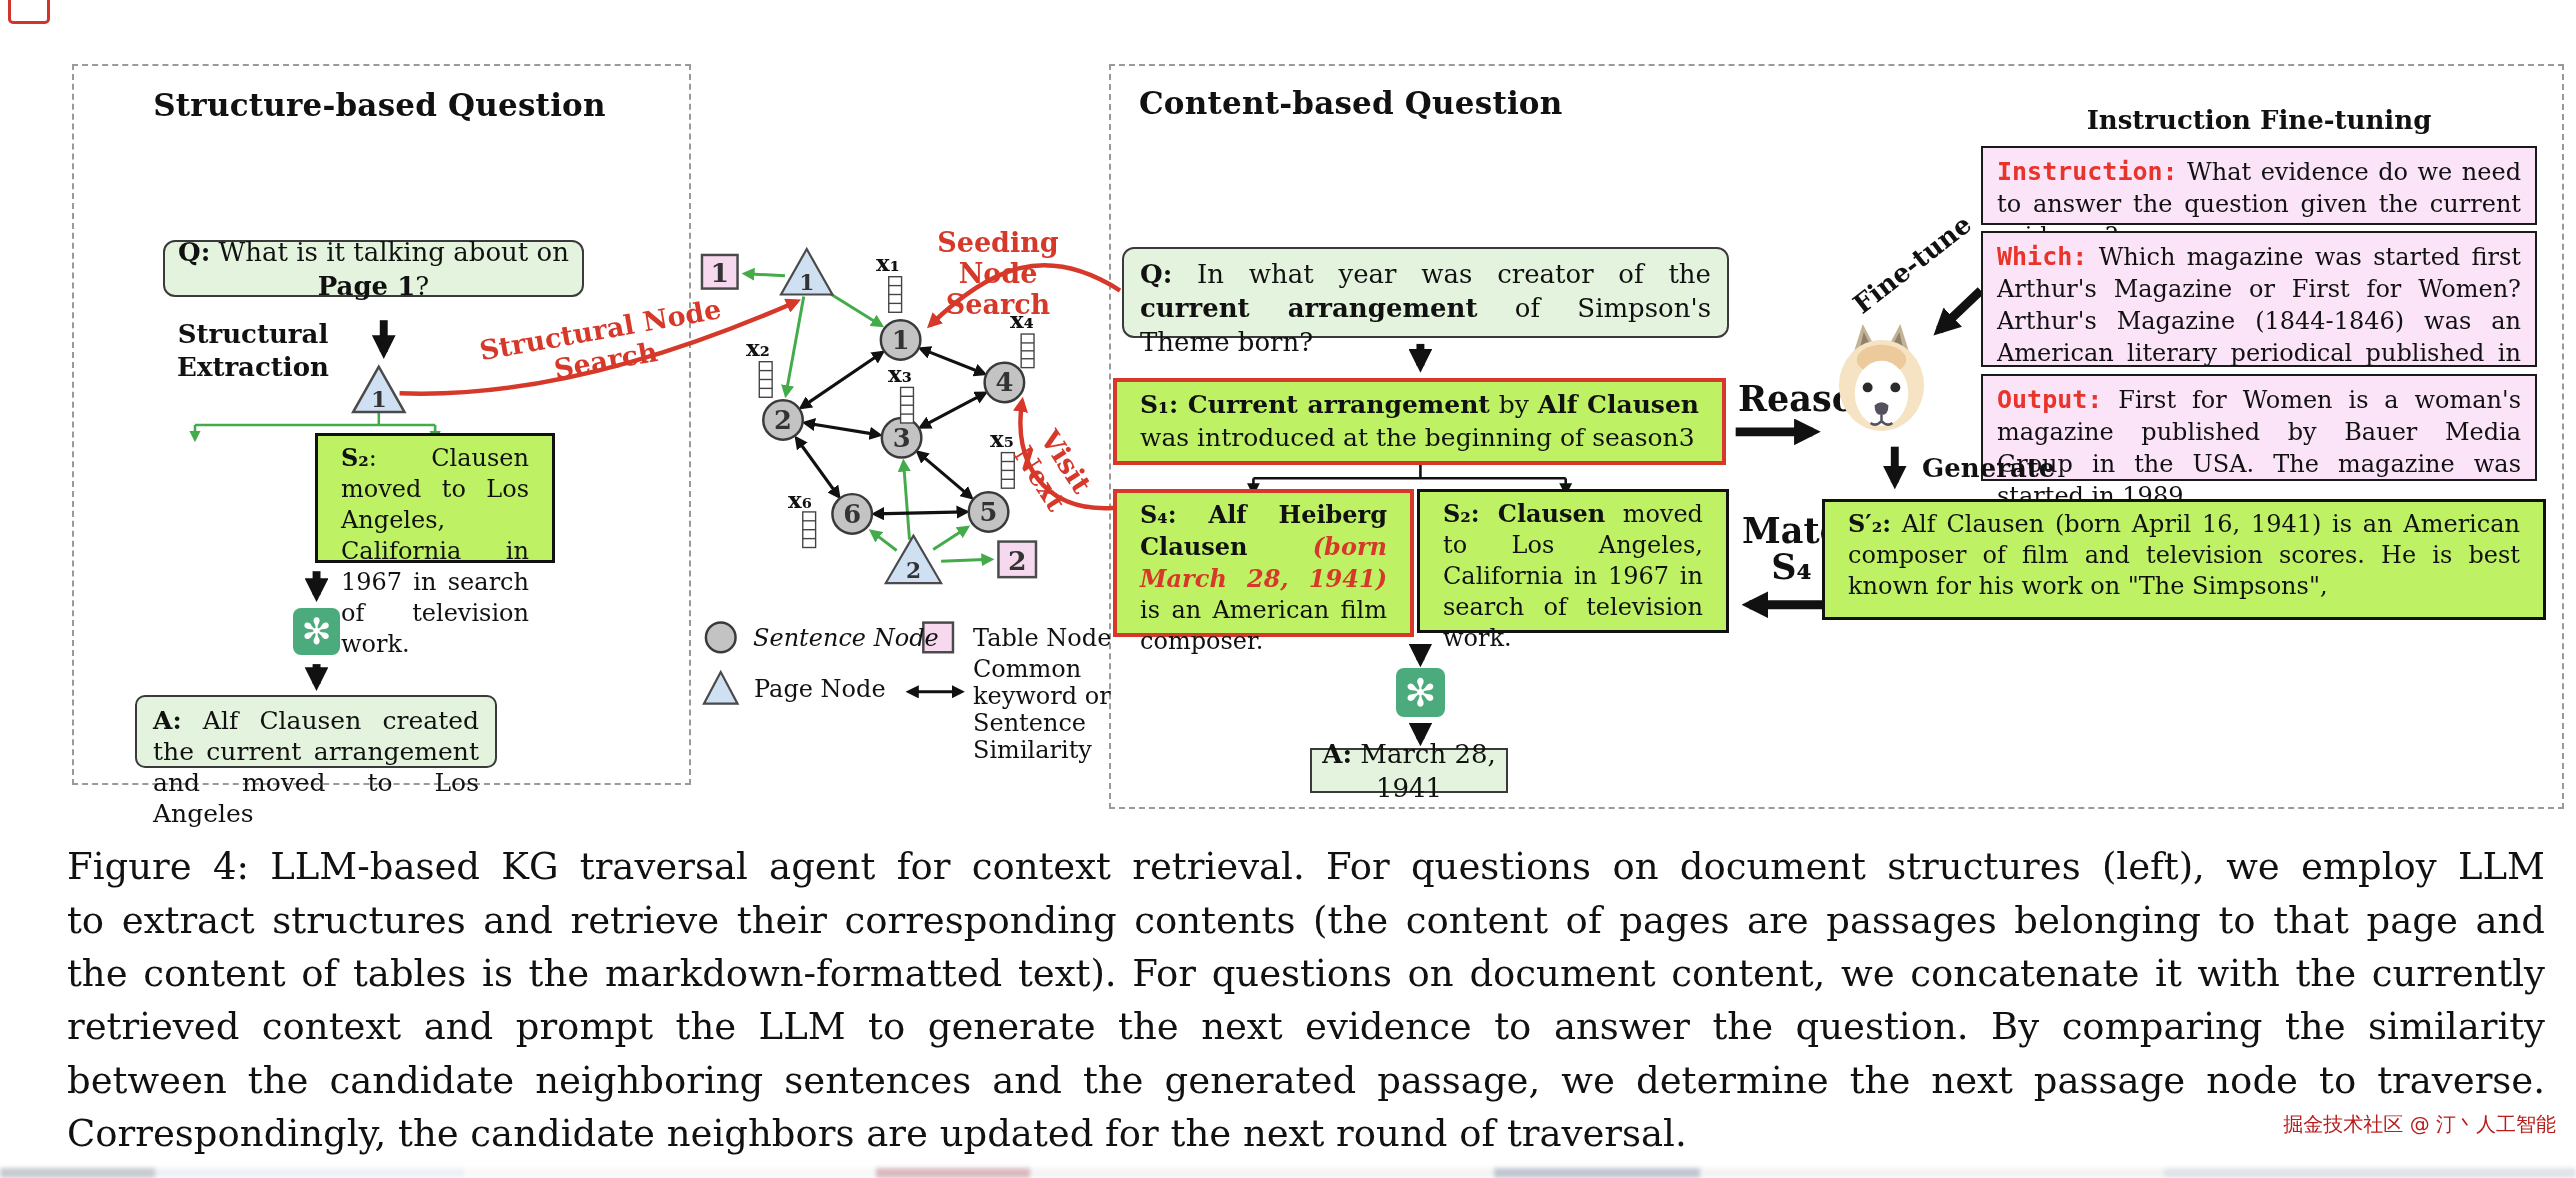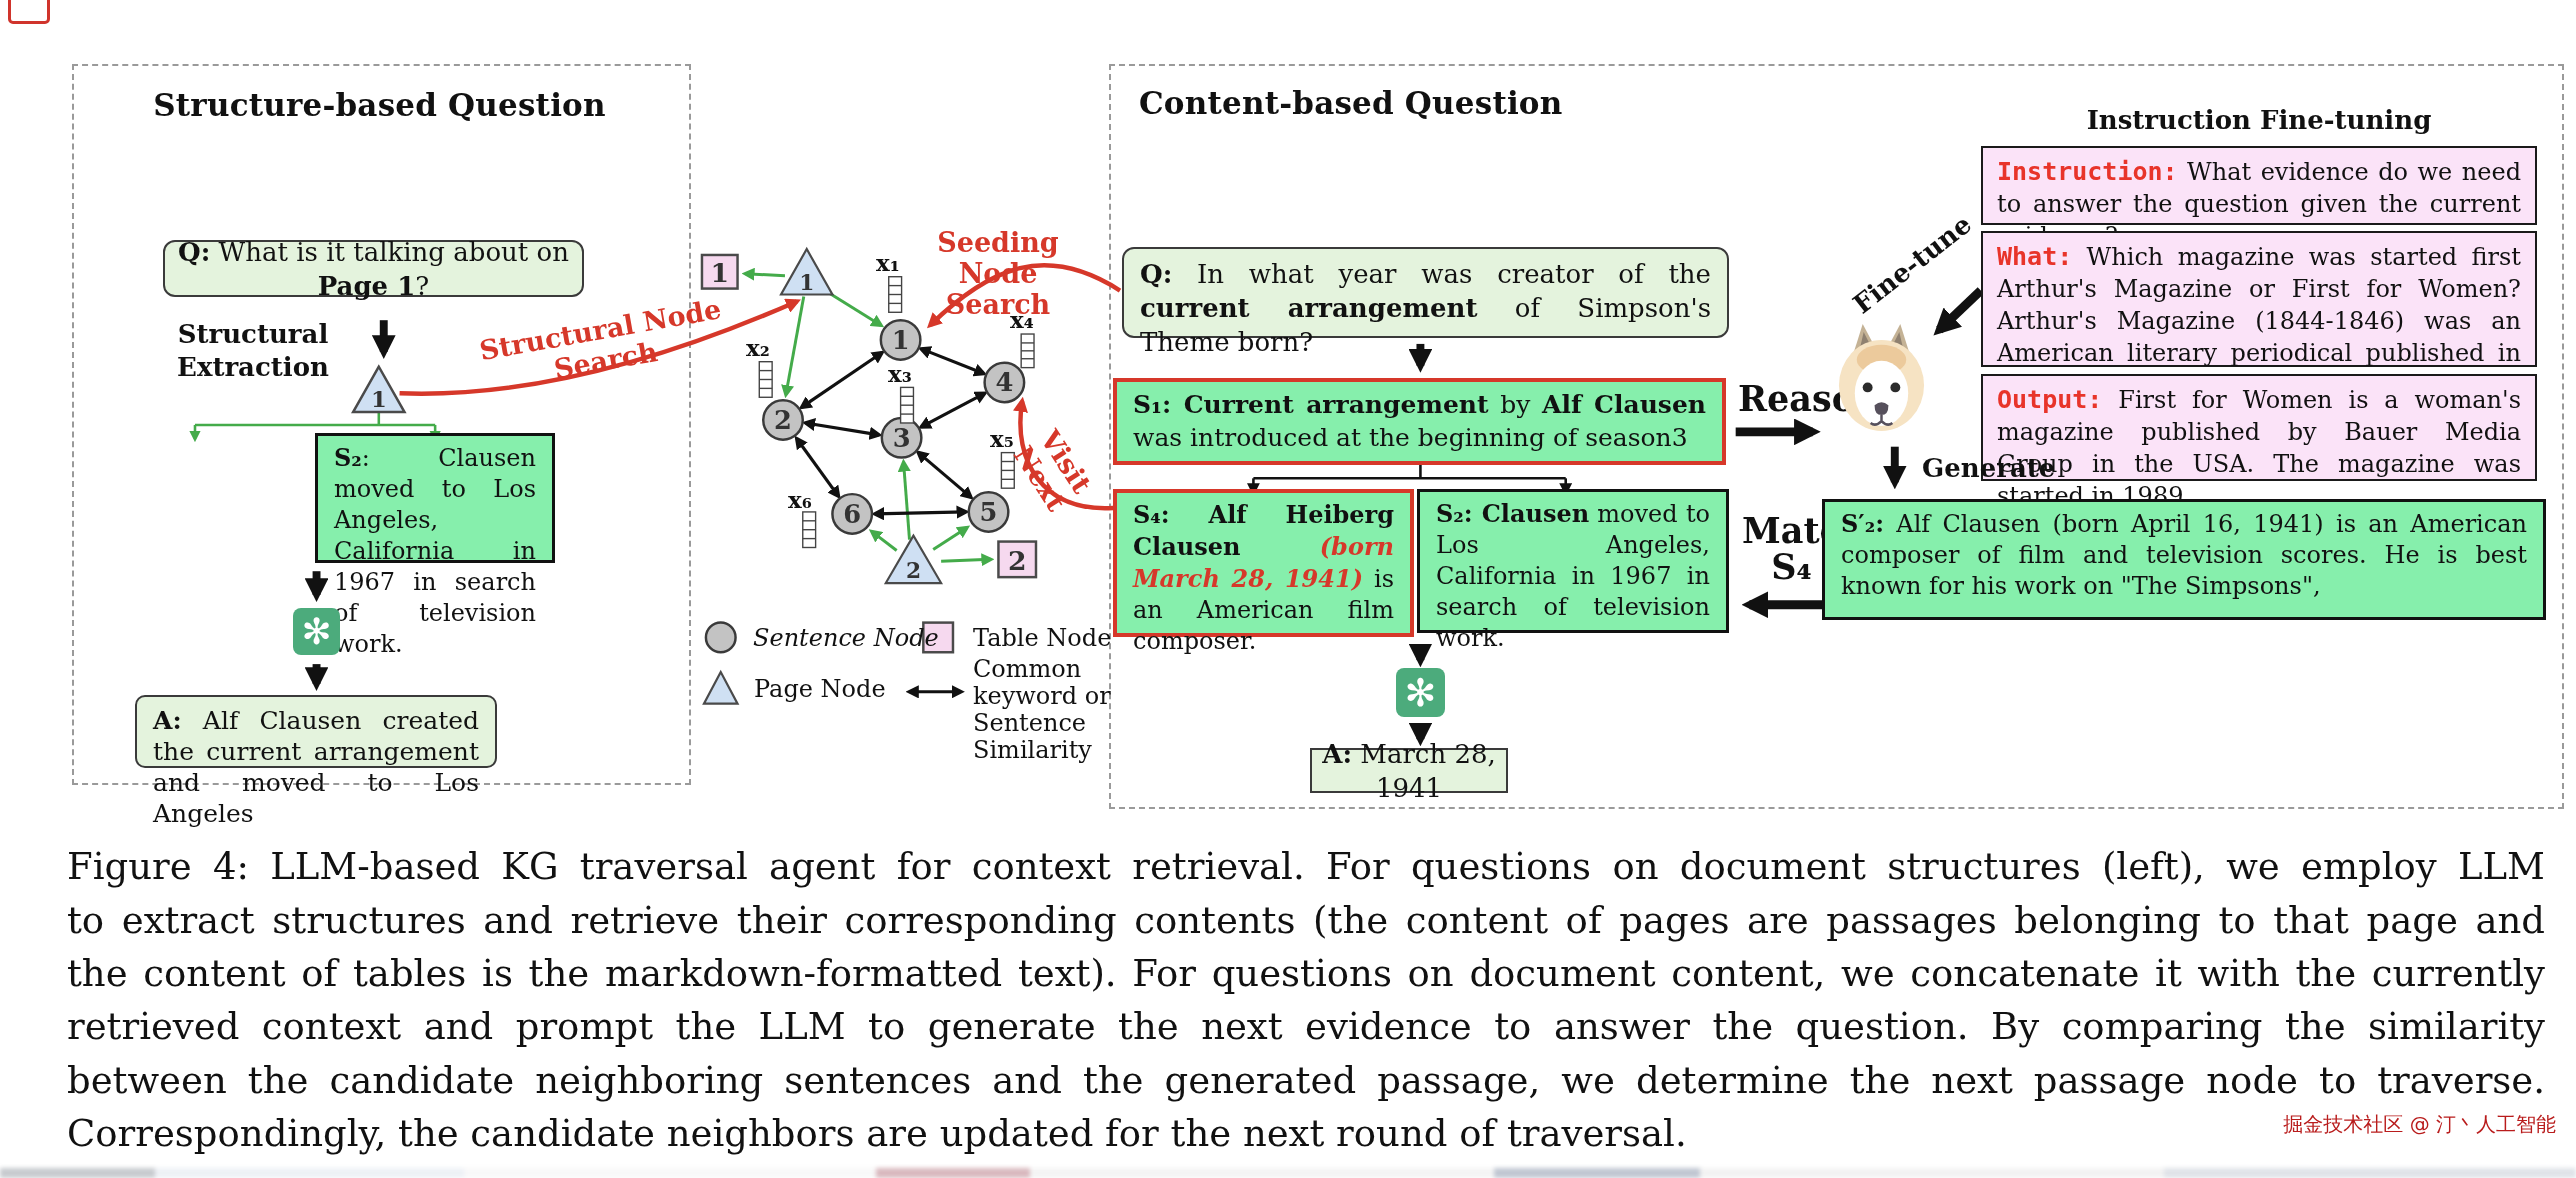--- a/index.html
+++ b/index.html
@@ -4,22 +4,22 @@
 <style>
   html,body{margin:0;padding:0;background:#fff;}
   #stage{position:relative;width:2576px;height:1178px;background:#ffffff;overflow:hidden;
          font-family:"DejaVu Serif","Liberation Serif",serif;color:#111;}
   .abs{position:absolute;}
   .panel{border:2px dashed #9a9a9a;background:#fff;}
   .ptitle{font-weight:bold;font-size:31px;letter-spacing:0.2px;}
   .qbox{background:#e4f3dd;border:2.5px solid #3a3a3a;border-radius:12px;
         font-size:26px;line-height:34px;padding:8px 16px;box-sizing:border-box;text-align:justify;}
   .qbox.center{display:flex;align-items:center;justify-content:center;text-align:center;padding:0 10px;}
-  .sbox{background:#86efac;border:3px solid #111;box-sizing:border-box;
-        font-size:24px;line-height:31px;padding:6px 16px;text-align:justify;}
+  .sbox{background:#bef264;border:3px solid #111;box-sizing:border-box;
+        font-size:24px;line-height:31px;padding:6px 23px;text-align:justify;}
   .sbox.red{border:4px solid #d6382a;}
   .pinkbox{background:#fbe3f8;border:2.5px solid #1a1a1a;box-sizing:border-box;
         font-size:24px;line-height:32px;padding:8px 14px;text-align:justify;}
   .mono{font-family:"DejaVu Sans Mono","Liberation Mono",monospace;font-weight:bold;color:#e8342a;font-size:25px;}
   .redtxt{color:#d6382a;font-weight:bold;}
   .annot{color:#d6382a;font-weight:bold;font-size:27px;line-height:31px;text-align:center;}
   .blk{font-weight:bold;font-size:35px;line-height:30px;text-align:center;margin-left:10px;}
   .gpt{background:#4cab7c;border-radius:8px;display:flex;align-items:center;justify-content:center;
        color:#fff;font-family:"DejaVu Sans",sans-serif;}
   .legtxt{font-size:24px;line-height:27px;}
@@ -249,21 +249,21 @@
   <div class="abs qbox center" style="left:1310px;top:748px;width:198px;height:45px;font-size:26px;border-radius:0;">
     <span><b>A:</b><span> March 28, 1941</span></span>
   </div>
 
   <div class="abs" style="left:2012px;top:105px;width:494px;text-align:center;font-weight:bold;font-size:26px;">Instruction Fine-tuning</div>
 
   <div class="abs pinkbox" style="left:1981px;top:146px;width:556px;height:79px;">
     <span class="mono">Instruction:</span><span> What evidence do we need to answer the question given the current evidence?</span>
   </div>
   <div class="abs pinkbox" style="left:1981px;top:231px;width:556px;height:136px;">
-    <span class="mono">What:</span><span> Which magazine was started first Arthur's Magazine or First for Women? Arthur's Magazine (1844-1846) was an American literary periodical published in Philadelphia in the 19th century.</span>
+    <span class="mono">Which:</span><span> Which magazine was started first Arthur's Magazine or First for Women? Arthur's Magazine (1844-1846) was an American literary periodical published in Philadelphia in the 19th century.</span>
   </div>
   <div class="abs pinkbox" style="left:1981px;top:374px;width:556px;height:107px;">
     <span class="mono">Output:</span><span> First for Women is a woman's magazine published by Bauer Media Group in the USA. The magazine was started in 1989.</span>
   </div>
 
   <div class="abs" style="left:1841px;top:247px;width:148px;font-weight:bold;font-size:26px;transform:rotate(-38deg);">Fine-tune</div>
 
   <svg class="abs" style="left:1835px;top:322px;" width="93" height="111" viewBox="0 0 94 112">
     <polygon points="16,40 28,2 44,32" fill="#c4b295"></polygon>
     <polygon points="78,40 66,2 50,32" fill="#c4b295"></polygon>

